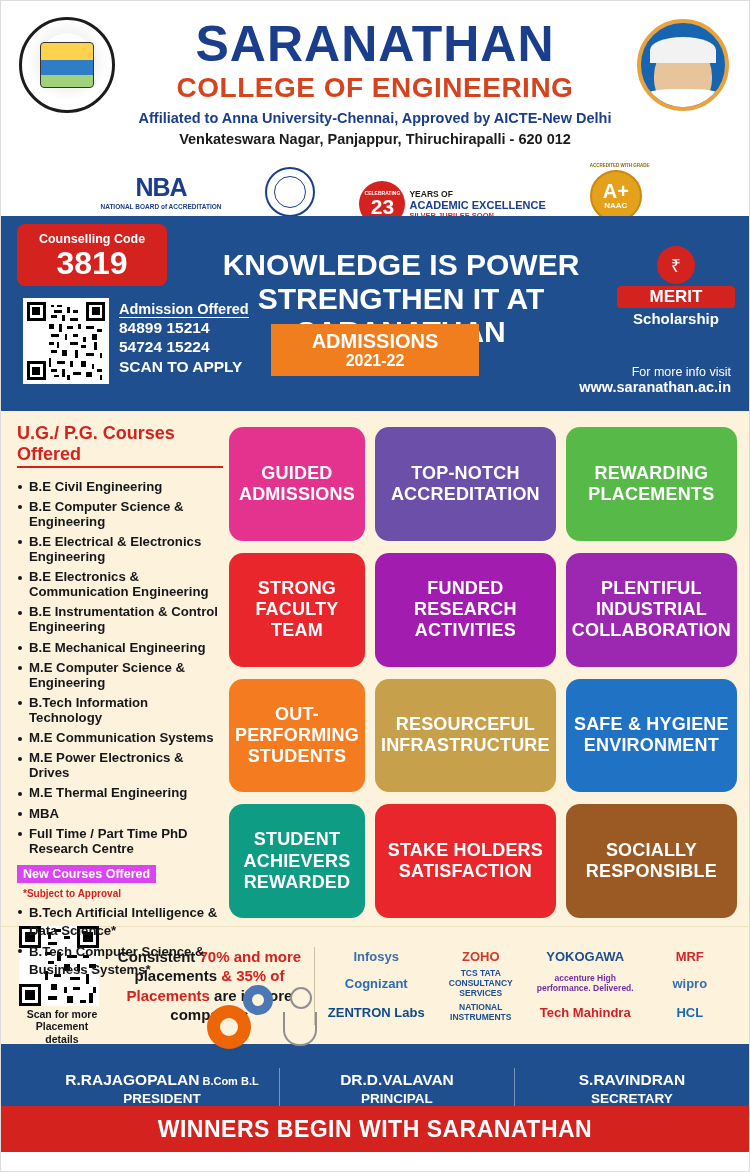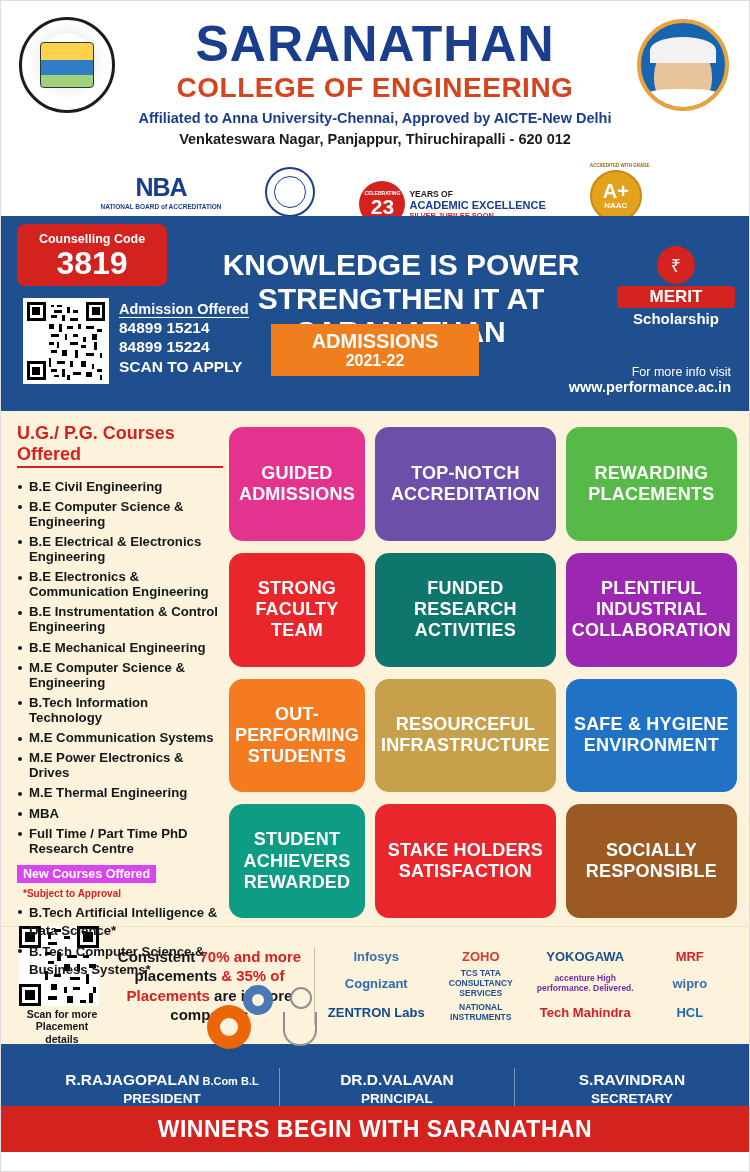--- a/index.html
+++ b/index.html
@@ -395,32 +395,32 @@
             <rect x="10" y="27" width="2" height="1"></rect>
           <rect x="15" y="27" width="1" height="2"></rect>
             <rect x="27" y="27" width="1" height="2"></rect>
         </g>
       </svg>
     </div>
 
     <div class="enq">
       <div class="h">Admission Offered</div>
       <div class="p">84899 15214</div>
-      <div class="p">84899 15224</div>
+      <div class="p">54724 15224</div>
       <div class="p">SCAN TO APPLY</div>
     </div>
 
     <div class="adm-badge">
       <div class="a1">ADMISSIONS</div>
       <div class="a2">2021-22</div>
     </div>
 
     <div class="more-info">
       <div class="m1">For more info visit</div>
-      <div class="m2">www.performance.ac.in</div>
+      <div class="m2">www.saranathan.ac.in</div>
     </div>
   </div>
 
   <div class="main">
     <div class="courses">
       <h2>U.G./ P.G. Courses Offered</h2>
       <div id="course-list">
           <div class="course-item">B.E Civil Engineering</div>
           <div class="course-item">B.E Computer Science &amp; Engineering</div>
           <div class="course-item">B.E Electrical &amp; Electronics Engineering</div>
@@ -451,21 +451,21 @@
           <div class="body"></div>
         </div>
       </div>
     </div>
 
     <div class="features" id="features-grid">
         <div class="feat" style="background: rgb(228, 50, 143);">GUIDED ADMISSIONS</div>
         <div class="feat" style="background: rgb(107, 79, 168);">TOP-NOTCH ACCREDITATION</div>
         <div class="feat" style="background: rgb(86, 185, 72);">REWARDING PLACEMENTS</div>
         <div class="feat" style="background: rgb(232, 38, 44);">STRONG FACULTY TEAM</div>
-        <div class="feat" style="background: #0f766e;">FUNDED RESEARCH ACTIVITIES</div>
+        <div class="feat" style="background: #a21caf;">FUNDED RESEARCH ACTIVITIES</div>
         <div class="feat" style="background: rgb(156, 39, 176);">PLENTIFUL INDUSTRIAL COLLABORATION</div>
         <div class="feat" style="background: rgb(244, 123, 32);">OUT-PERFORMING STUDENTS</div>
         <div class="feat" style="background: rgb(198, 160, 74);">RESOURCEFUL INFRASTRUCTURE</div>
         <div class="feat" style="background: rgb(31, 114, 196);">SAFE &amp; HYGIENE ENVIRONMENT</div>
         <div class="feat" style="background: rgb(14, 156, 132);">STUDENT ACHIEVERS REWARDED</div>
         <div class="feat" style="background: rgb(232, 38, 44);">STAKE HOLDERS SATISFACTION</div>
         <div class="feat" style="background: rgb(155, 90, 36);">SOCIALLY RESPONSIBLE</div>
       </div>
   </div>
 

